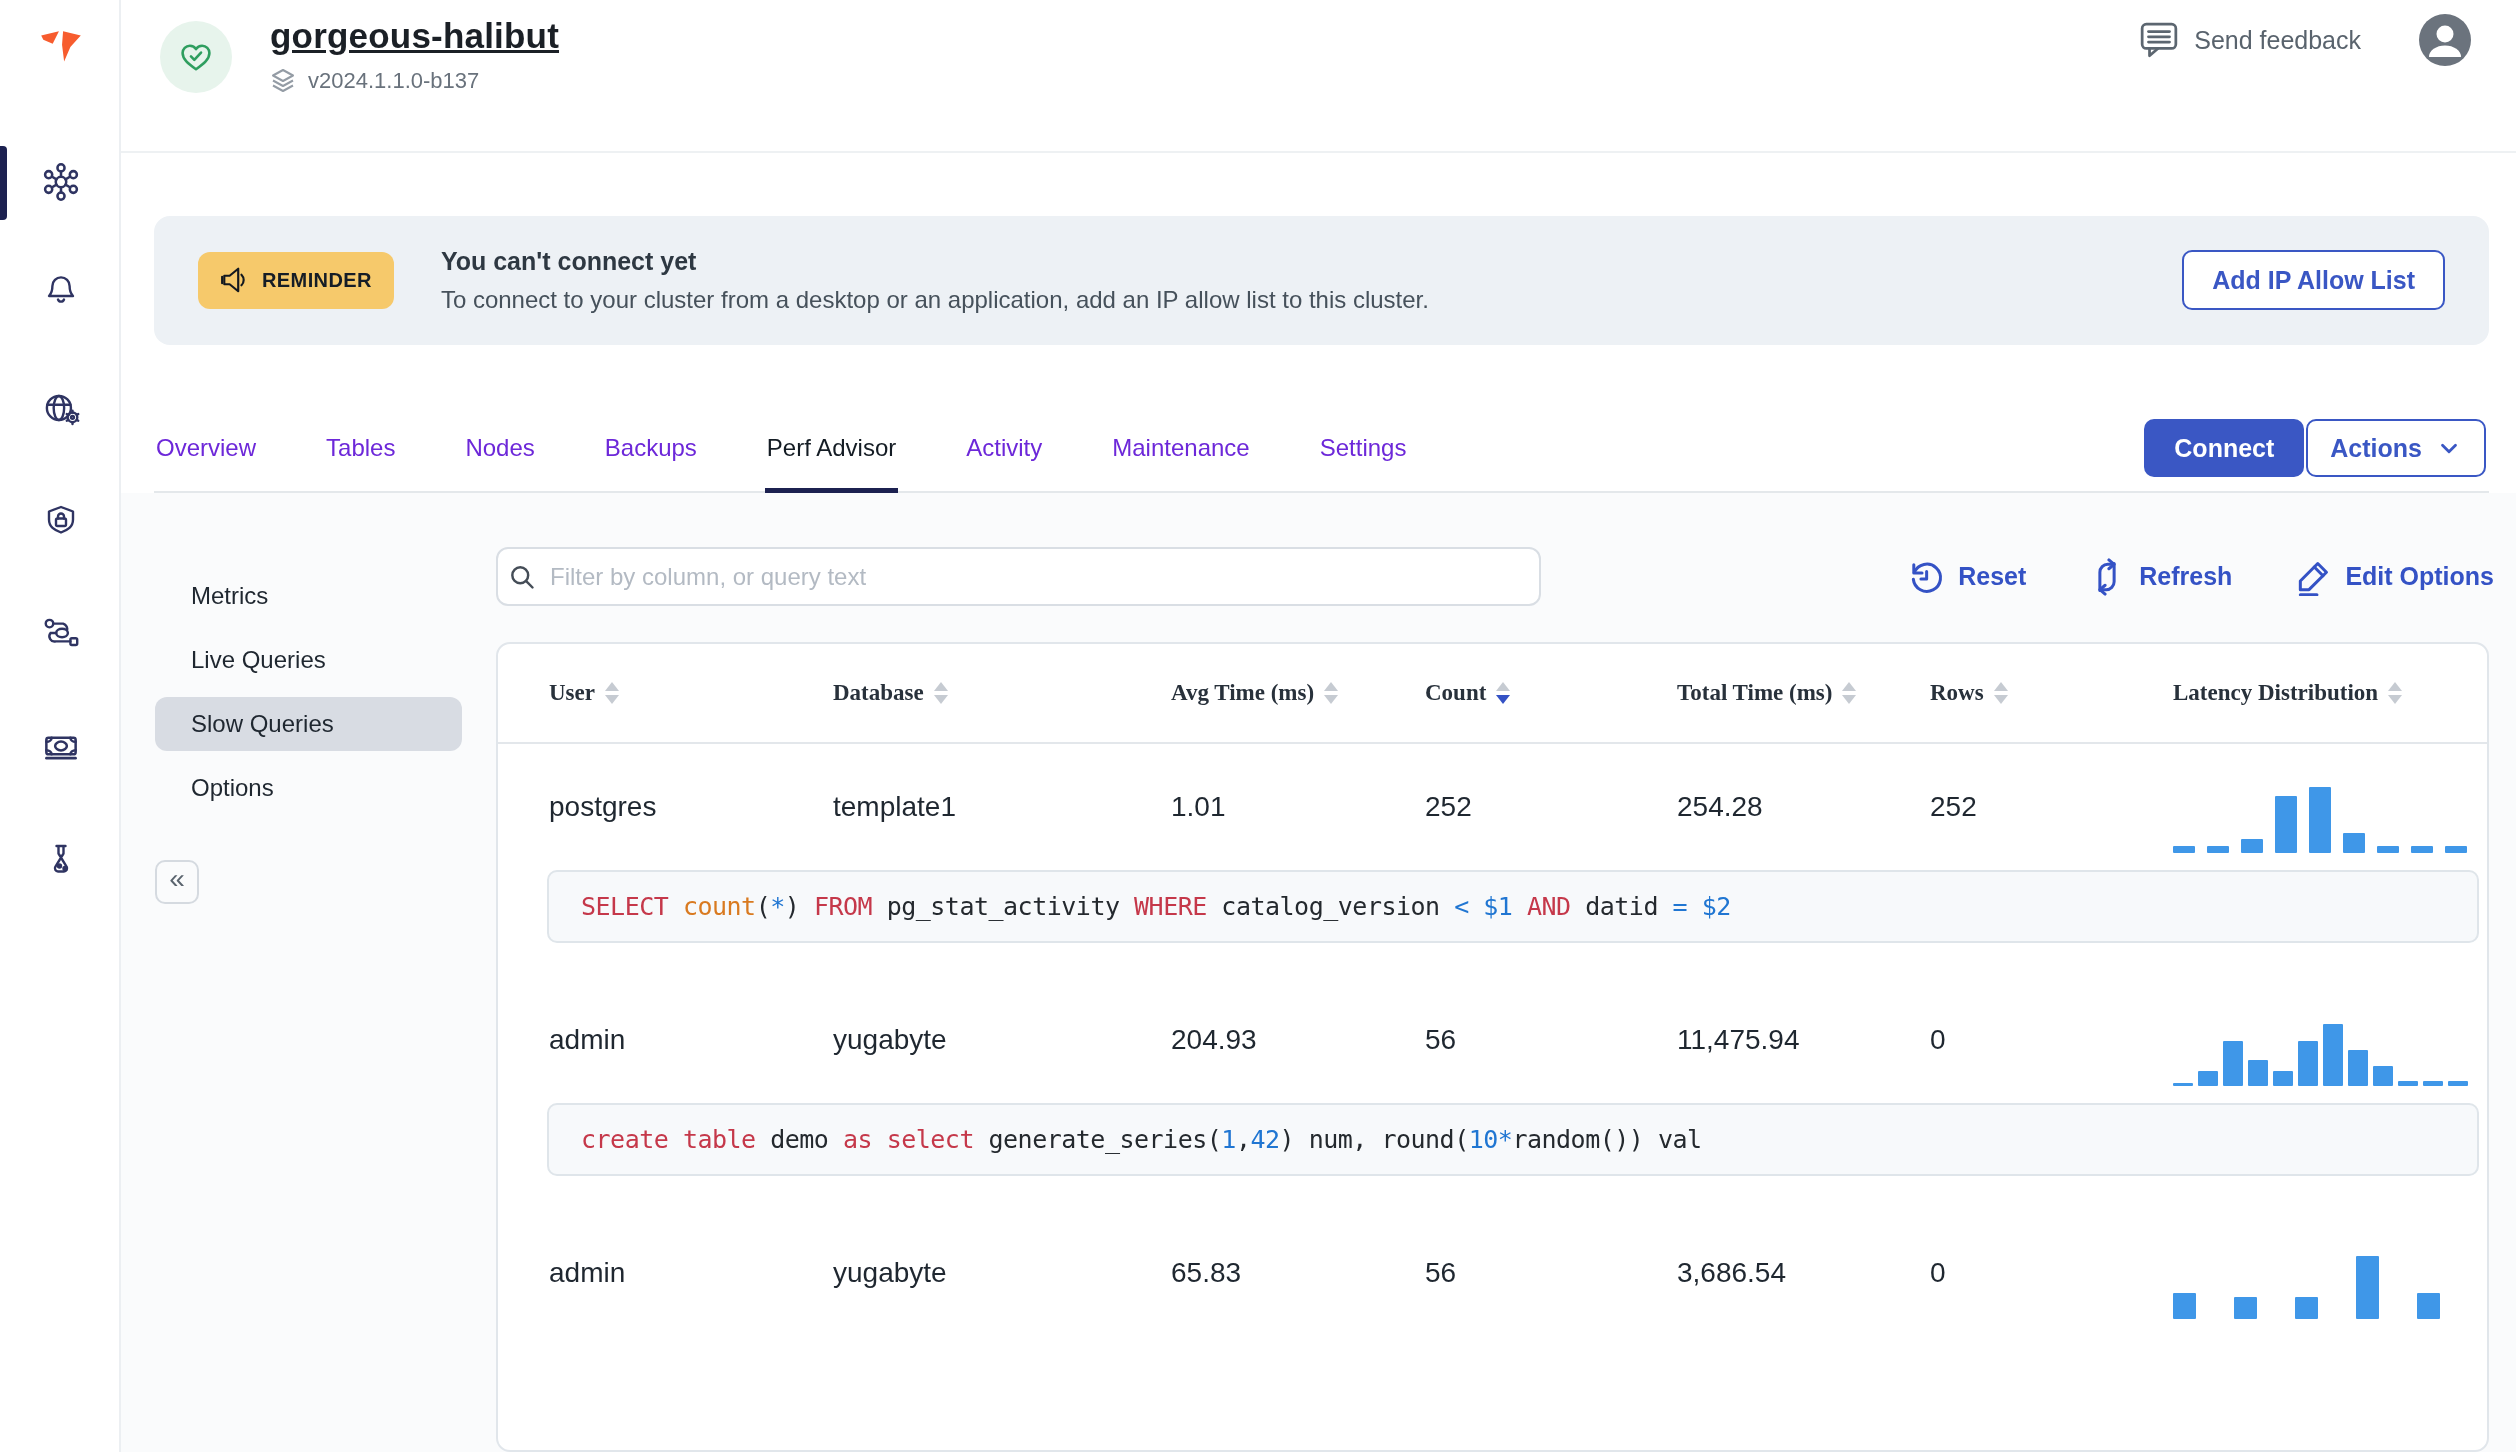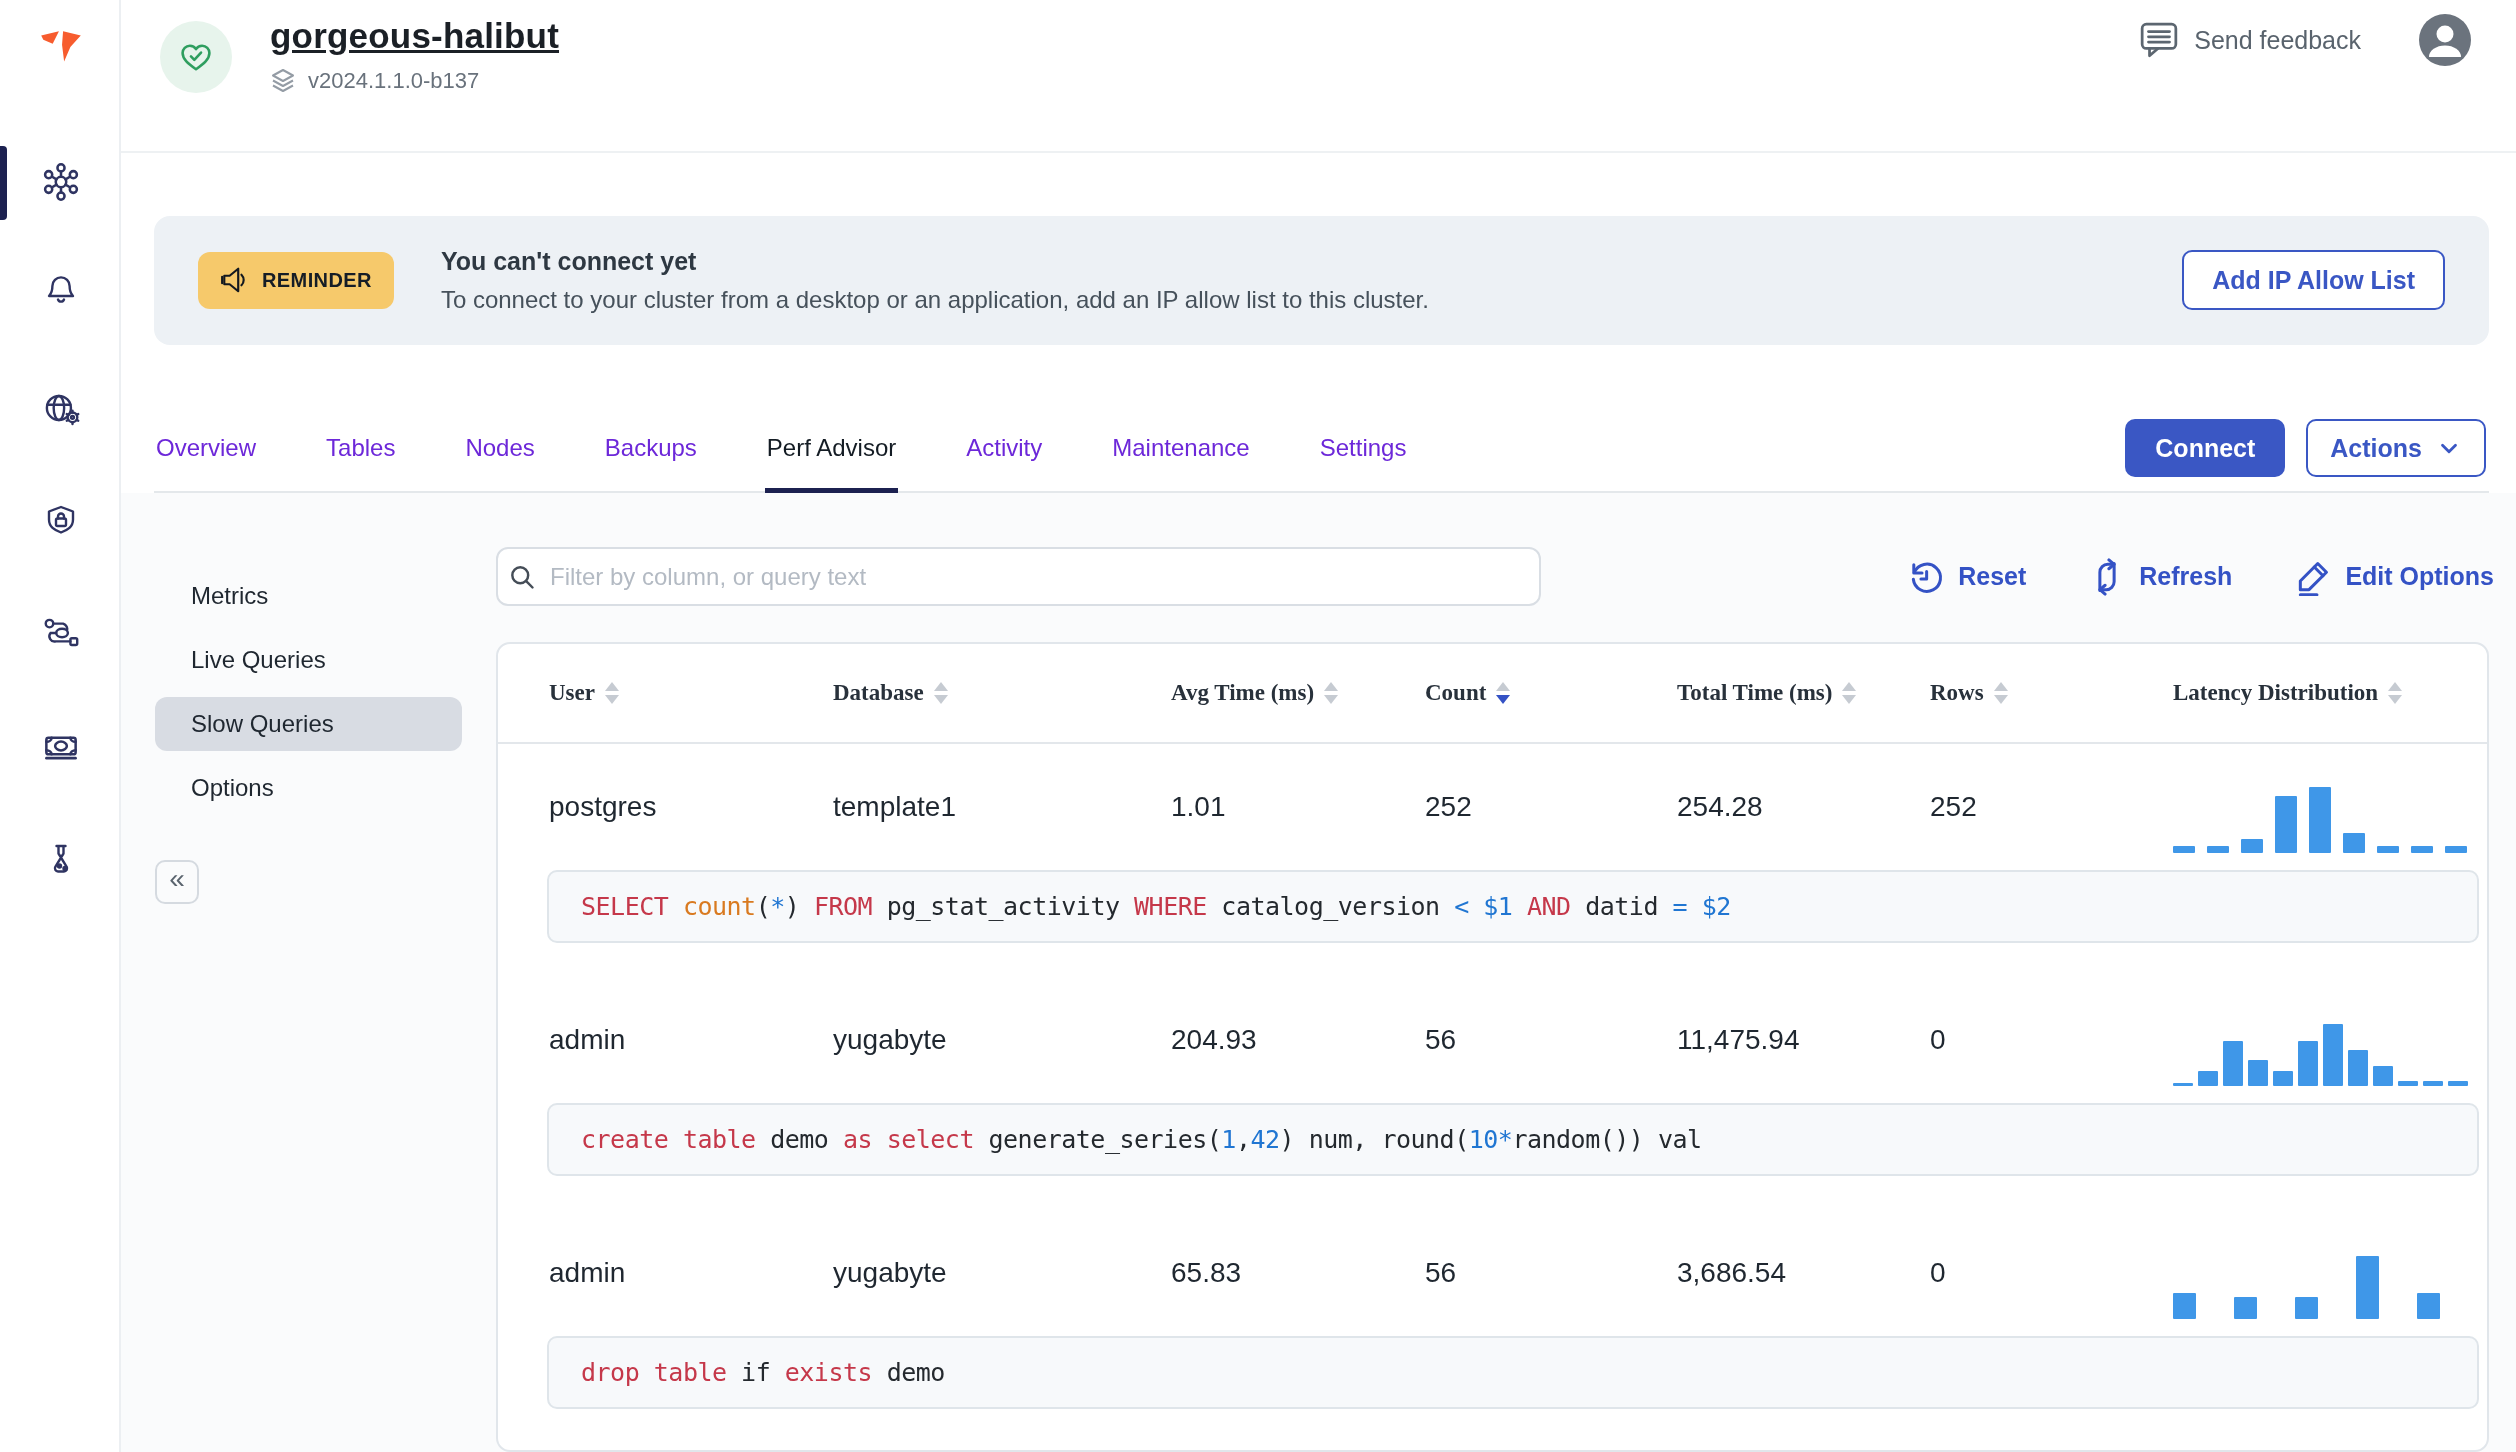--- a/index.html
+++ b/index.html
@@ -45,21 +45,21 @@
   .btn-outline { margin-left:auto; height:60px; padding:0 28px; background:#fff;
     border:2px solid #3a57c4; border-radius:10px; color:#3a57c4; font-size:25px;
     font-weight:700; display:flex; align-items:center; cursor:pointer; font-family:inherit; }
 
   
   .tabsbar { margin:0 27px 0 33px; height:158px; border-bottom:2px solid #e4e8eb;
     display:flex; align-items:flex-end; gap:66px; position:relative; }
   .tab { font-size:24px; color:#6d28d9; padding:0 2px 26px 2px; cursor:pointer;
     border-bottom:5px solid transparent; margin-bottom:-2px; white-space:nowrap; }
   .tab.active { border-bottom-color:#1c2150; color:#141c24; }
-  .tab-actions { position:absolute; right:3px; bottom:14px; display:flex; gap:21px;margin-top:16px; }
+  .tab-actions { position:absolute; right:3px; bottom:14px; display:flex; gap:2px;margin-top:16px; }
   .btn-primary { height:58px; padding:0 30px; background:#3a57c4; border:none;
     border-radius:10px; color:#fff; font-size:25px; font-weight:700; cursor:pointer;
     display:flex; align-items:center; font-family:inherit; }
   .btn-actions { height:58px; padding:0 22px; background:#fff; border:2px solid #3a57c4;
     border-radius:10px; color:#3a57c4; font-size:25px; font-weight:700; cursor:pointer;
     display:flex; align-items:center; gap:14px; font-family:inherit; }
 
   
   .workspace { flex:1; background:#fafbfc; display:flex; }
   .subnav { width:375px; flex:0 0 375px; padding-top:68px;margin-top:8px; }
@@ -442,21 +442,18 @@
             <div class="col-lat">
               <div class="hist">
                   <div class="bar" style="width: 23px; height: 26px; margin-right: 38px;"></div>
                   <div class="bar" style="width: 23px; height: 22px; margin-right: 38px;"></div>
                   <div class="bar" style="width: 23px; height: 22px; margin-right: 38px;"></div>
                   <div class="bar" style="width: 23px; height: 63px; margin-right: 38px;"></div>
                   <div class="bar" style="width: 23px; height: 26px;"></div>
                 </div>
             </div>
           </div>
-          <div class="sqlbox">
-            <div class="sql-line"><span class="tok-k">drop</span><span class="tok-p"> </span><span class="tok-k">table</span><span class="tok-p"> if </span><span class="tok-k">exists</span><span class="tok-p"> demo</span></div>
-          </div>
 
         </div>
       </div>
     </div>
   </div>
 </div>
 
 </body></html>

